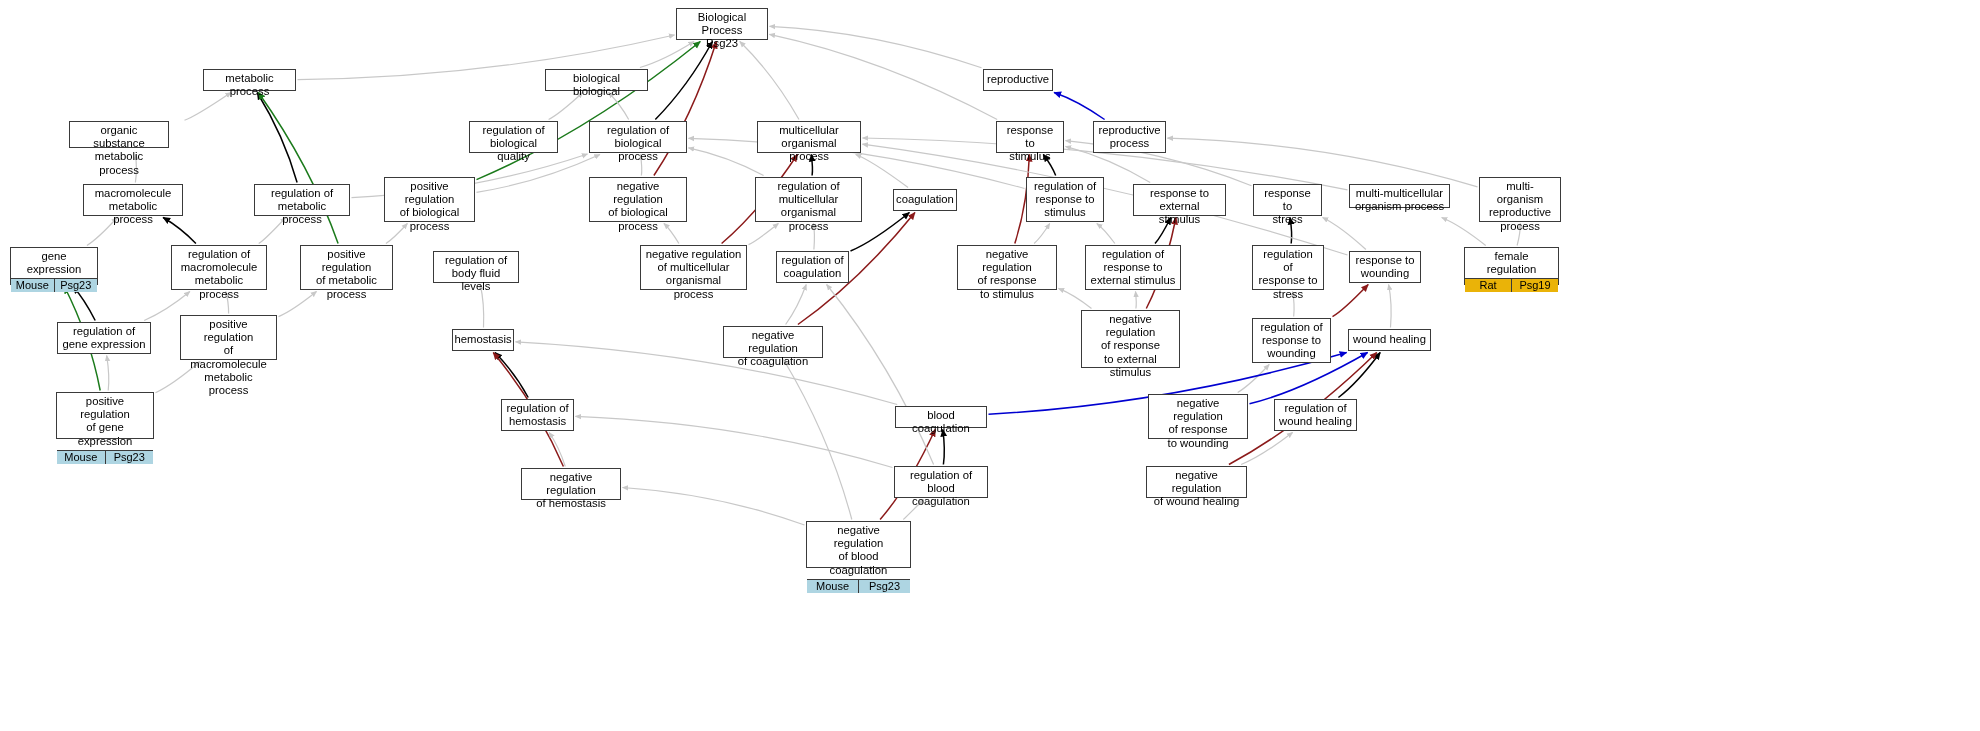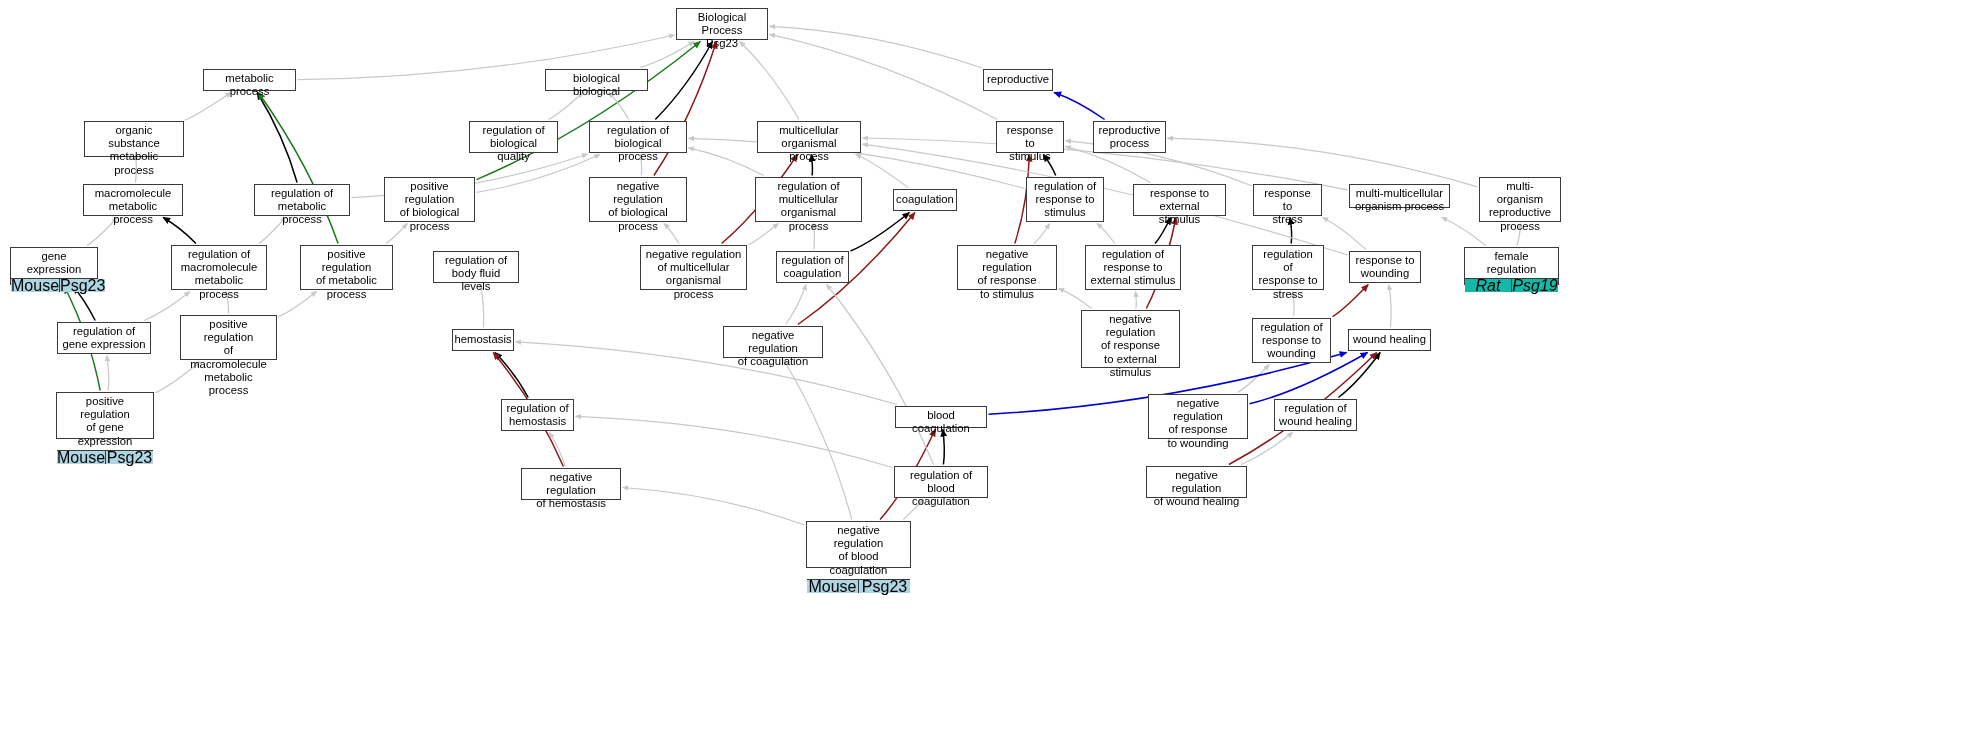--- a/index.html
+++ b/index.html
@@ -47,29 +47,29 @@
   .go-node .badge-row {
     display: flex;
     border-top: 1.6px solid #3a3a3a;
     height: 17px;
   }
   .go-node .badge {
     flex: 1 1 0;
     display: flex;
     align-items: center;
     justify-content: center;
-    font-size: 16px;
+    font-size: 11px;
     line-height: 13px;
     color: #000000;
   }
   .go-node .badge + .badge {
     border-left: 1.6px solid #3a3a3a;
   }
   .badge.species-blue { background: #aed5e2; }
-  .badge.species-gold { background: #14b8a6; font-style: italic; }
+  .badge.species-gold { background: #eab308; }
 </style>
 </head>
 <body>
 
 <div id="canvas">
   <svg id="edge-layer" viewBox="0 0 1980 731" xmlns="http://www.w3.org/2000/svg">
       <defs>
         <marker id="arrow-is_a" viewBox="0 0 10 10" refX="9" refY="5" markerWidth="5.2" markerHeight="5.2" orient="auto-start-reverse">
           <path d="M 0 0.6 L 10 5 L 0 9.4 z" fill="#c8c8c8"></path>
         </marker>
@@ -172,21 +172,21 @@
       </div>
       <div class="go-node" style="left: 203px; top: 69px; width: 93px; height: 22px;">
         <div class="node-label">metabolic process</div>
       </div>
       <div class="go-node" style="left: 545px; top: 69px; width: 103px; height: 22px;">
         <div class="node-label">biological biological</div>
       </div>
       <div class="go-node" style="left: 983px; top: 69px; width: 70px; height: 22px;">
         <div class="node-label">reproductive</div>
       </div>
-      <div class="go-node" style="left: 84px; top: 121px; width: 100px; height: 36px;">
+      <div class="go-node" style="left: 69px; top: 121px; width: 100px; height: 27px;">
         <div class="node-label">organic substance
 metabolic process</div>
       </div>
       <div class="go-node" style="left: 469px; top: 121px; width: 89px; height: 32px;">
         <div class="node-label">regulation of
 biological quality</div>
       </div>
       <div class="go-node" style="left: 589px; top: 121px; width: 98px; height: 32px;">
         <div class="node-label">regulation of
 biological process</div>

